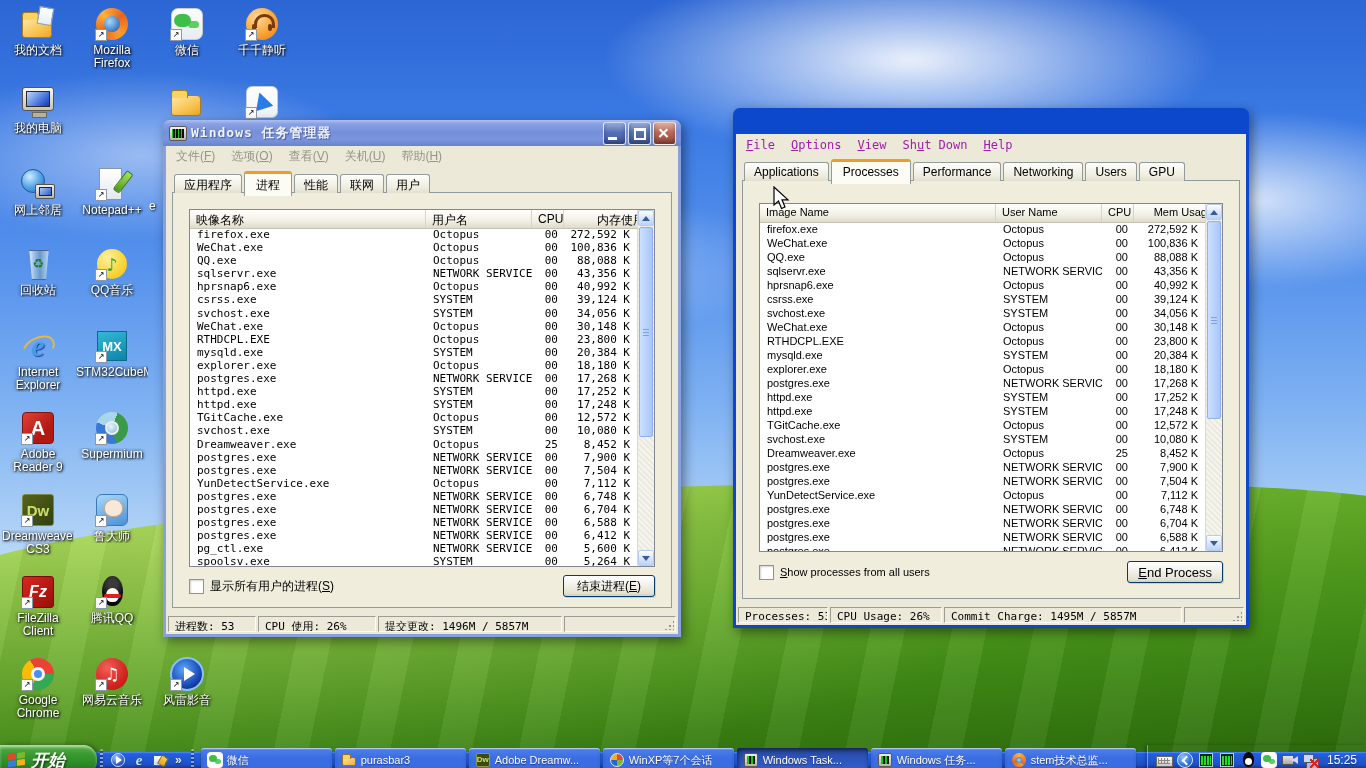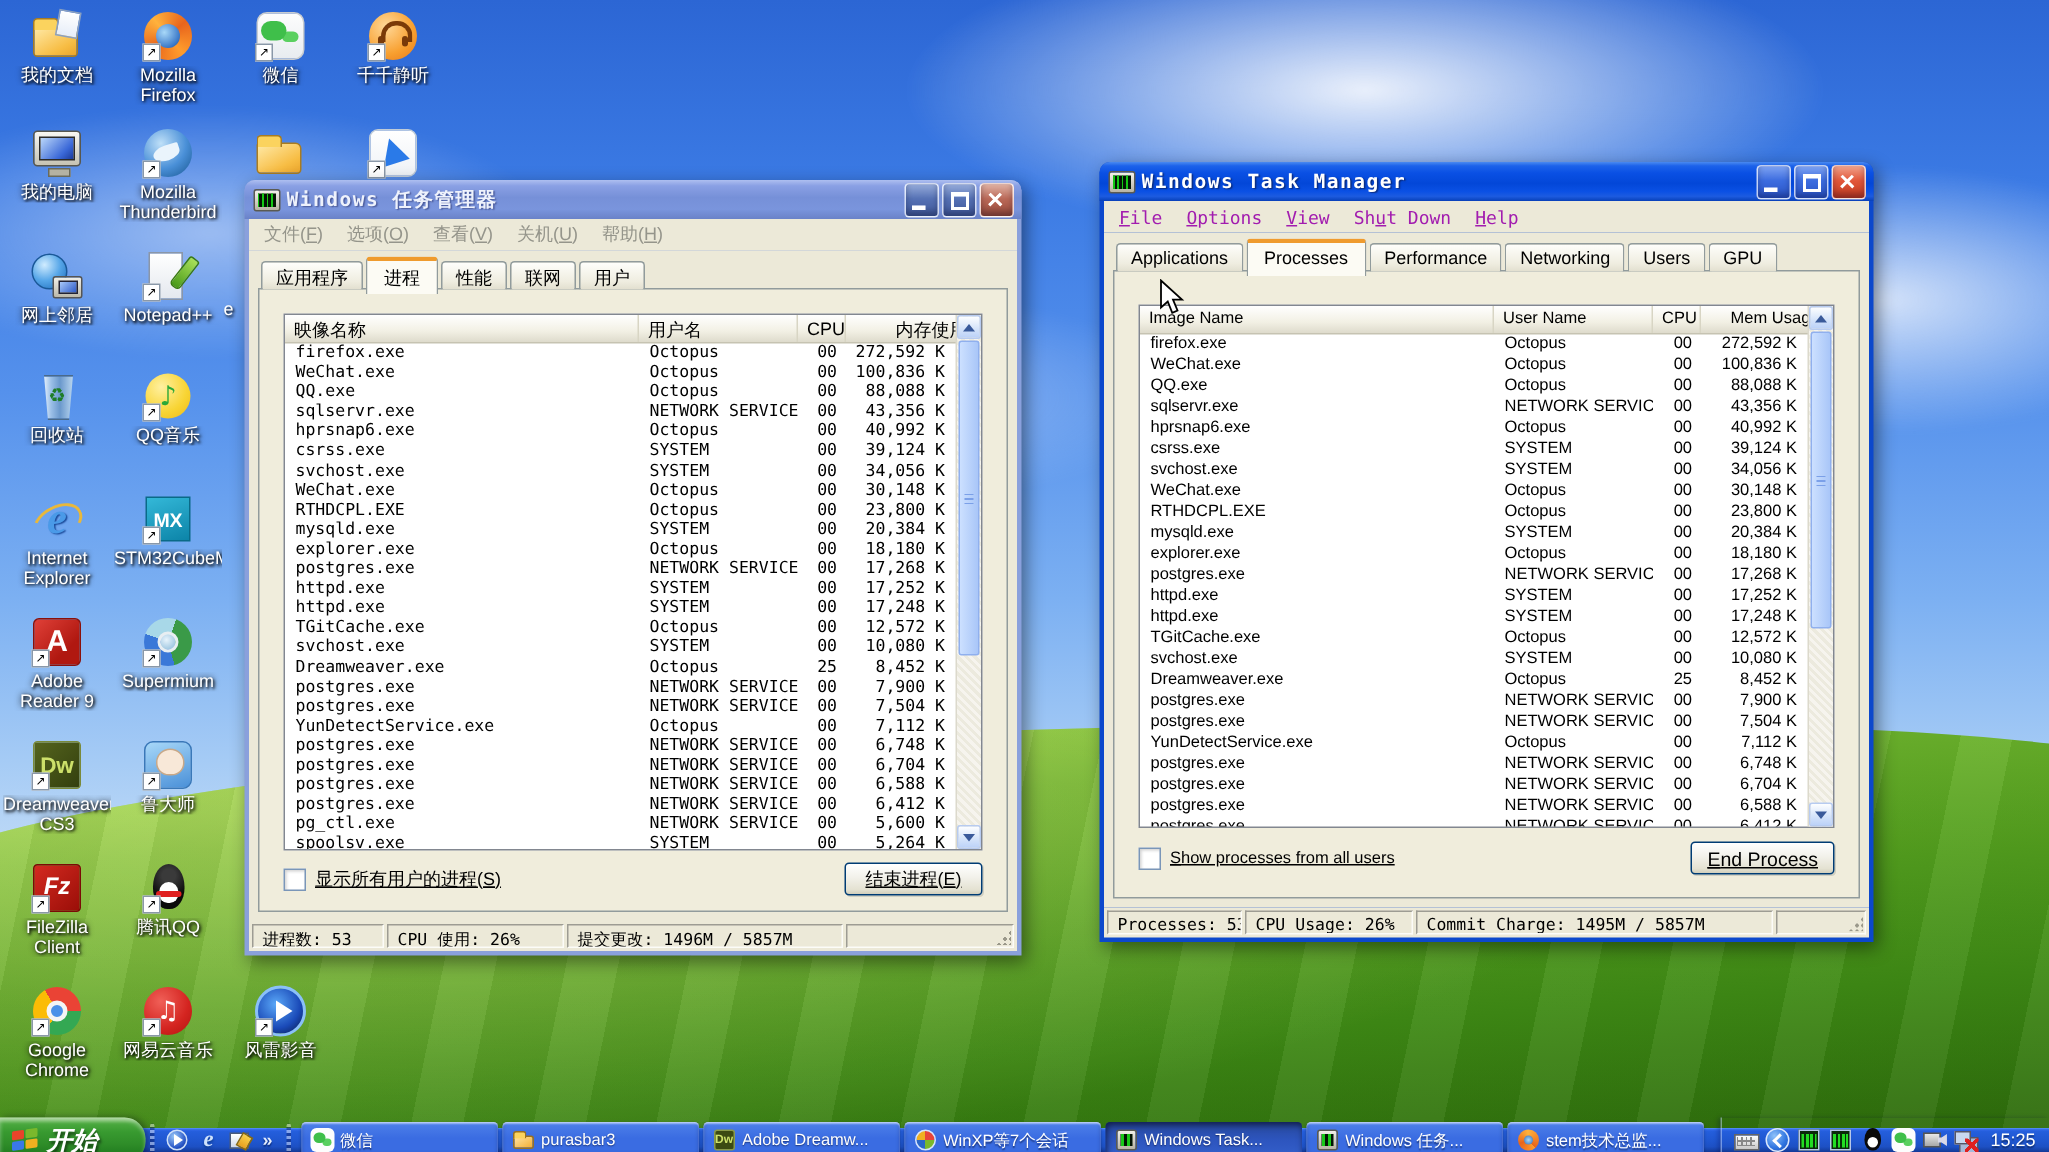--- a/index.html
+++ b/index.html
@@ -185,21 +185,21 @@
   .sbtn.up{top:0;} .sbtn.down{bottom:0;}
   .sbtn::after{content:"";border-left:4px solid transparent;border-right:4px solid transparent;}
   .sbtn.up::after{border-bottom:5px solid #3a5a9a;}
   .sbtn.down::after{border-top:5px solid #3a5a9a;}
   .sthumb{position:absolute;left:1px;right:1px;top:17px;border:1px solid #90b0ee;border-radius:2px;
     background:linear-gradient(90deg,#cce0ff,#a9c6f8);}
   .win-cn .sthumb{height:208px;} .win-en .sthumb{height:196px;}
   .sthumb::after{content:"";position:absolute;left:3px;right:3px;top:50%;height:8px;margin-top:-4px;
     background:repeating-linear-gradient(0deg,#7ba0e8 0 1px,transparent 1px 3px);}
 
-  .foot{position:absolute;left:16px;right:16px;height:22px;display:flex;justify-content:space-between;align-items:center;text-decoration:underline;}
+  .foot{position:absolute;left:16px;right:16px;height:22px;display:flex;justify-content:space-between;align-items:center;}
   .win-cn .foot{bottom:10px;} .win-en .foot{bottom:15px;}
   .cbwrap{display:flex;align-items:center;}
   .cbx{width:13px;height:13px;background:#fff;border:1px solid #7a96b8;box-shadow:inset 1px 1px 2px rgba(0,0,0,.18);
     margin-right:6px;flex:none;}
   .cbtext{font-size:12px;white-space:nowrap;}
   .win-en .cbtext{font-size:11px;}
   .xbtn{min-width:92px;height:22px;border:1px solid #003c74;border-radius:3px;font-size:12px;padding:0 10px;
     background:linear-gradient(180deg,#ffffff,#f2f1ea 45%,#e4e2d2 85%,#d2cfbc);box-shadow:1px 1px 0 rgba(0,0,0,.12);}
   .win-en .xbtn{font-size:13px;}
 
@@ -373,27 +373,20 @@
       </div>
       <div class="lbl">Google Chrome</div>
     </div>
     <div class="dicon k-firefox has-sc" style="left: 76px; top: 6px;">
       <div class="ic">
         <span class="glyph"></span>
         <span class="sc"></span>
       </div>
       <div class="lbl">Mozilla Firefox</div>
     </div>
-    <div class="dicon k-thunderbird has-sc" style="left: 76px; top: 84px;">
-      <div class="ic">
-        <span class="glyph"></span>
-        <span class="sc"></span>
-      </div>
-      <div class="lbl">Mozilla Thunderbird</div>
-    </div>
     <div class="dicon k-notepadpp has-sc" style="left: 76px; top: 166px;">
       <div class="ic">
         <span class="glyph"></span>
         <span class="sc"></span>
       </div>
       <div class="lbl">Notepad++</div>
     </div>
     <div class="dicon k-qqmusic has-sc" style="left: 76px; top: 246px;">
       <div class="ic">
         <span class="glyph">♪</span>
@@ -679,27 +672,20 @@
     </div>
     <div class="sbar">
       <span class="spane">进程数: 53</span>
         <span class="spane">CPU 使用: 26%</span>
         <span class="spane">提交更改: 1496M / 5857M</span>
       <span class="spane fill"></span>
     </div>
   </div>
 
   <div class="xpwin win-en">
-    <div class="tbar">
-      <span class="wicon"></span>
-      <span class="ttext">Windows Task Manager</span>
-      <span class="tbtn min"></span>
-      <span class="tbtn max"></span>
-      <span class="tbtn close"></span>
-    </div>
     <div class="mbar">
       <span class="mitem ultext"><u>F</u>ile</span>
         <span class="mitem ultext"><u>O</u>ptions</span>
         <span class="mitem ultext"><u>V</u>iew</span>
         <span class="mitem ultext">Sh<u>u</u>t Down</span>
         <span class="mitem ultext"><u>H</u>elp</span>
     </div>
     <div class="wface">
       <div class="tabs">
         <span class="tab">Applications</span>

